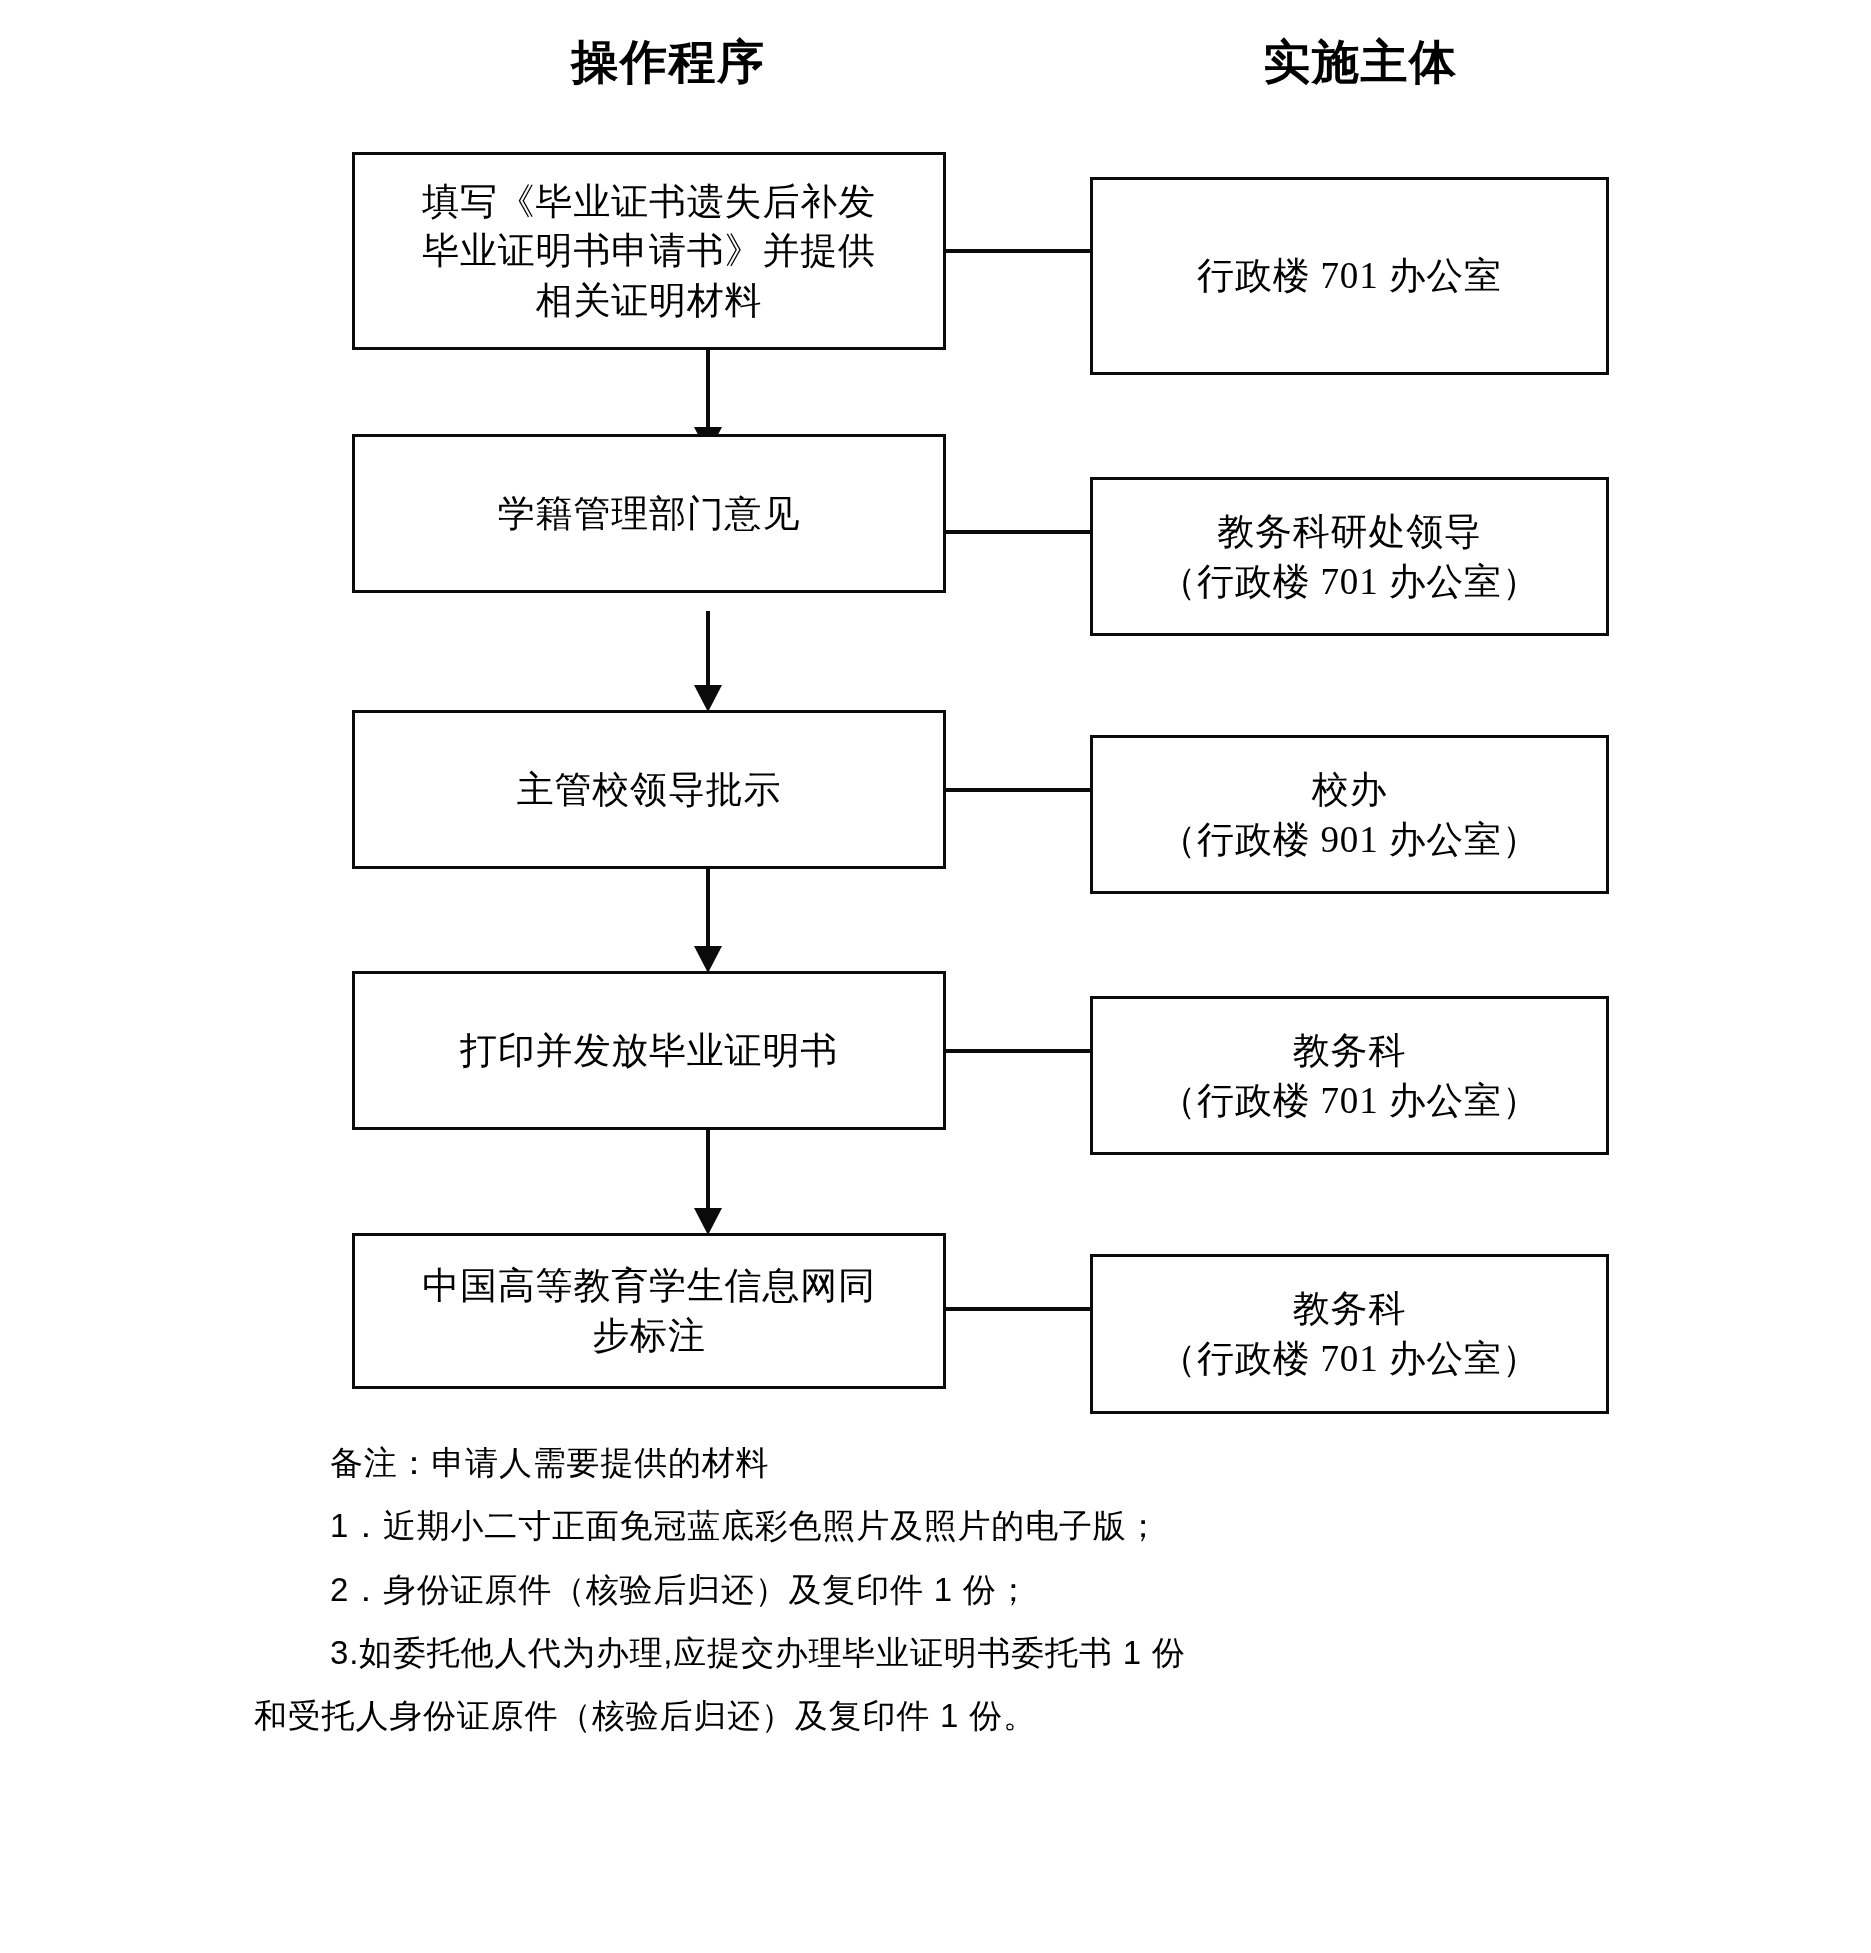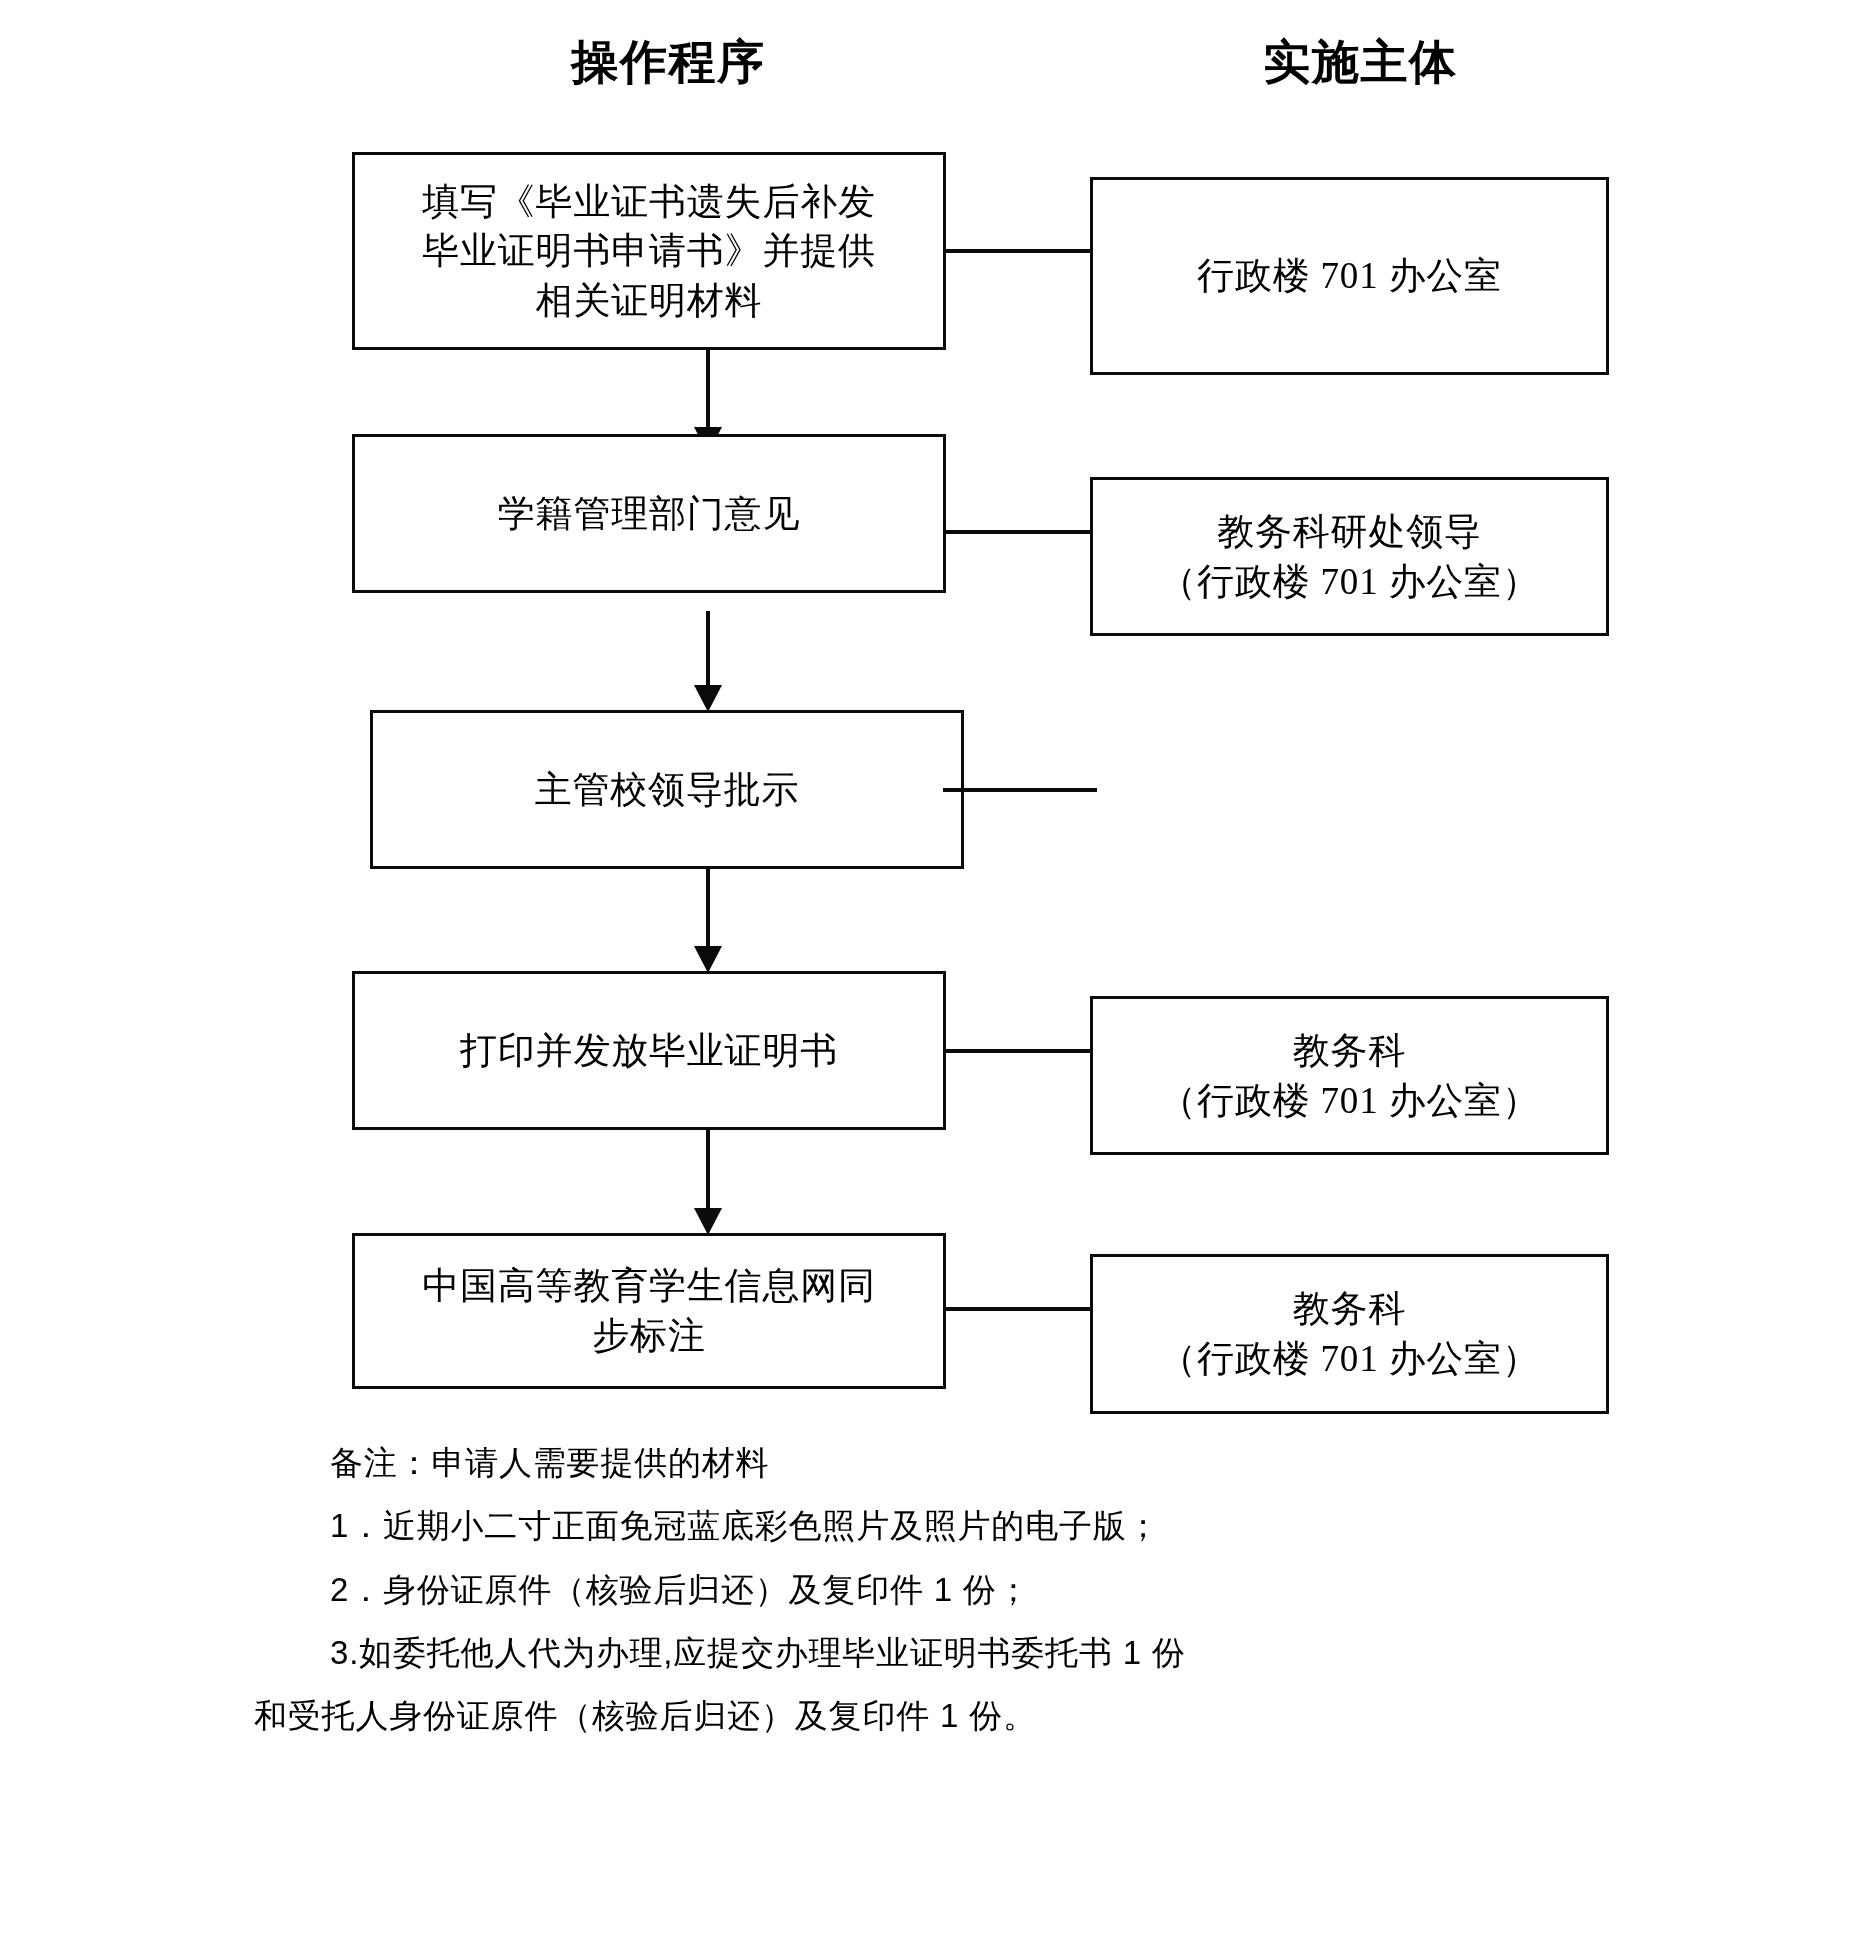--- a/index.html
+++ b/index.html
@@ -56,21 +56,21 @@
     width: 100%;
   }
 
   
   .left-col  { left: 352px; width: 594px; }
   
   .right-col { left: 1090px; width: 519px; margin-top: 25px; }
 
   #box-l1 { top: 152px;  height: 198px; }
   #box-l2 { top: 434px;  height: 159px; }
-  #box-l3 { top: 710px;  height: 159px; margin-left: 18px; }
+  #box-l3 { top: 710px;  height: 159px; }
   #box-l4 { top: 971px; height: 159px; }
   #box-l5 { top: 1233px; height: 156px; }
 
   #box-r1 { top: 152px;  height: 198px; }
   #box-r2 { top: 452px;  height: 159px; }
   #box-r3 { top: 710px;  height: 159px; }
   #box-r4 { top: 971px; height: 159px; }
   #box-r5 { top: 1229px; height: 160px; }
 
   
@@ -171,20 +171,24 @@
 
   <div class="v-arrow" id="va2">
     <div class="shaft"></div>
     <div class="head"></div>
   </div>
 
   <div class="flow-box left-col" id="box-l3">
     <span class="box-text">主管校领导批示</span>
   </div>
   <div class="h-connector" id="hc3"></div>
+  <div class="flow-box right-col" id="box-r3">
+    <span class="box-text">校办
+（行政楼 901 办公室）</span>
+  </div>
 
   <div class="v-arrow" id="va3">
     <div class="shaft"></div>
     <div class="head"></div>
   </div>
 
   <div class="flow-box left-col" id="box-l4">
     <span class="box-text">打印并发放毕业证明书</span>
   </div>
   <div class="h-connector" id="hc4"></div>

